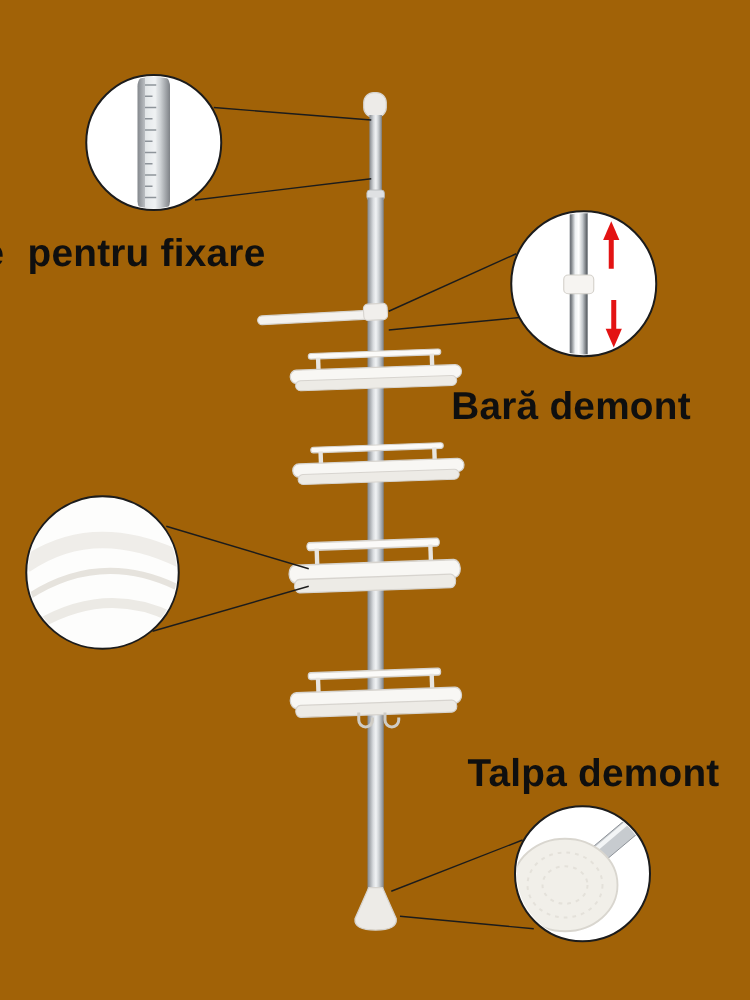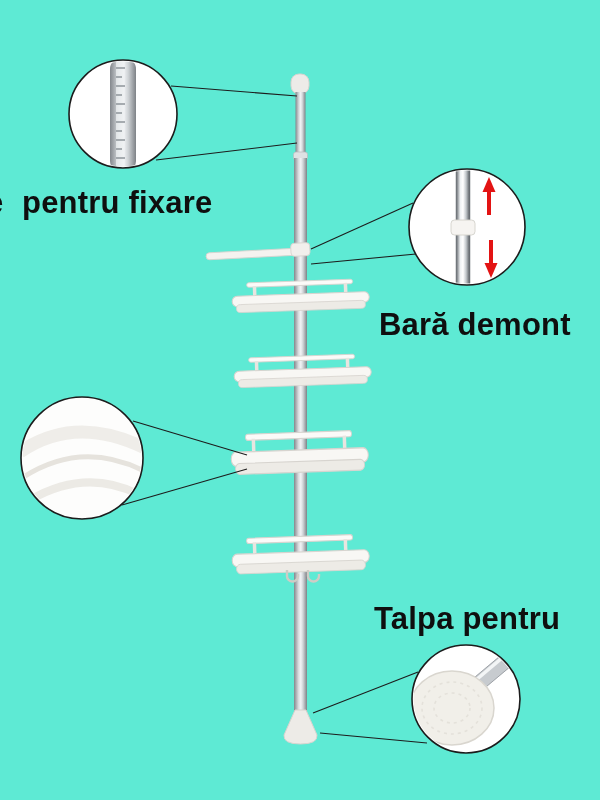--- a/index.html
+++ b/index.html
@@ -4,21 +4,21 @@
 <style>
   html, body {
     margin: 0;
     padding: 0;
     background: #ffffff;
   }
   .canvas {
     position: relative;
     width: 600px;
     height: 800px;
-    background: #5eead4;
+    background: #a16207;
     overflow: hidden;
     font-family: "Liberation Sans", sans-serif;
   }
   svg.figure {
     position: absolute;
     left: 0;
     top: 0;
   }
   .label {
     position: absolute;
@@ -160,16 +160,16 @@
         <line x1="509" y1="652" x2="476" y2="680" stroke="#f3f5f6" stroke-width="3.5"></line>
         <ellipse cx="452" cy="708" rx="42" ry="37" fill="#f1efe9" stroke="#d9d6cf" stroke-width="1.5"></ellipse>
         <ellipse cx="452" cy="708" rx="30" ry="26" fill="none" stroke="#e4e1da" stroke-width="1.6" stroke-dasharray="3 4"></ellipse>
         <ellipse cx="452" cy="708" rx="18" ry="15" fill="none" stroke="#e4e1da" stroke-width="1.6" stroke-dasharray="3 4"></ellipse>
       </g>
     </g>
   </svg>
 
   <div class="label" style="left:-14px; top:186px;">e</div>
   <div class="label" style="left:22px; top:186px;">pentru fixare</div>
-  <div class="label" style="left:379px; top:308px;">Bară demont</div>
-  <div class="label" style="left:374px; top:602px;">Talpa pentru</div>
+  <div class="label" style="left:361px; top:308px;">Bară demont</div>
+  <div class="label" style="left:374px; top:602px;">Talpa demont</div>
 
 </div>
 
 </body></html>

